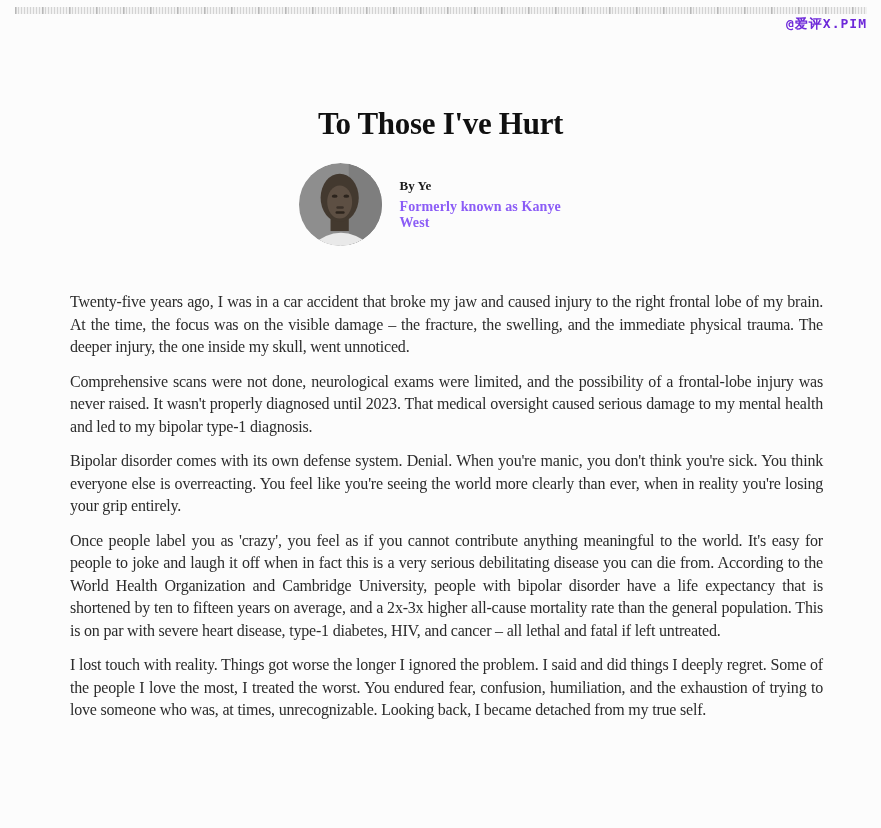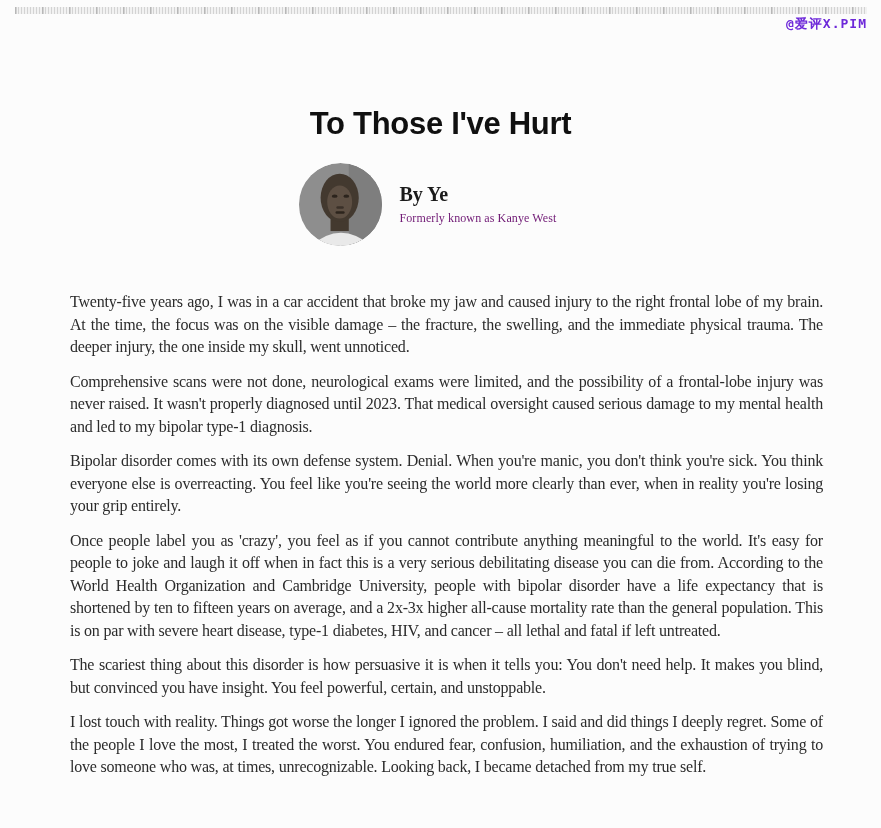--- a/index.html
+++ b/index.html
@@ -35,21 +35,21 @@
     margin: 7px 14px 0 15px;
     background-image:
       repeating-linear-gradient(90deg, rgba(0,0,0,.16) 0 2px, rgba(0,0,0,0) 2px 27px),
       repeating-linear-gradient(90deg, #cdcdcd 0 1px, #f1f1f1 1px 3px);
     opacity: .85;
   }
 
   .title {
     margin: 92px 0 0;
     text-align: center;
-    font-family: Liberation Sans, sans-serif;
+    font-family: Liberation Serif, serif;
     font-weight: 700;
     font-size: 31px;
     letter-spacing: -0.3px;
     color: #101010;
   }
 
   .byline {
     margin-top: 21px;
     display: flex;
     justify-content: center;
@@ -61,28 +61,28 @@
     width: 85px; height: 83px;
     border-radius: 50%;
     overflow: hidden;
     display: block;
     flex: 0 0 auto;
   }
   .photo svg { display: block; width: 100%; height: 100%; }
   .byline-text { width: 190px; }
   .byline-author {
     font-weight: 700;
-    font-size: 20px;
+    font-size: 13px;
     color: #1b1b1b;
     margin-bottom: 5px;
   }
   .byline-subtitle {
-    font-weight: 400;
-    font-size: 12px;
-    color: #701a75;
+    font-weight: 700;
+    font-size: 14px;
+    color: #8b5cf6;
     letter-spacing: 0.1px;
   }
 
   .article-body {
     margin: 45px 58px 0 70px;
     text-align: justify;
     font-size: 16px;
     line-height: 22.5px;
     letter-spacing: -0.2px;
     color: #2b2b2b;
@@ -127,17 +127,16 @@
       <div class="byline-author">By Ye</div>
       <div class="byline-subtitle">Formerly known as Kanye West</div>
     </div>
   </div>
 
   <div class="article-body">
     <p>Twenty-five years ago, I was in a car accident that broke my jaw and caused injury to the right frontal lobe of my brain. At the time, the focus was on the visible damage – the fracture, the swelling, and the immediate physical trauma. The deeper injury, the one inside my skull, went unnoticed.</p>
     <p>Comprehensive scans were not done, neurological exams were limited, and the possibility of a frontal-lobe injury was never raised. It wasn't properly diagnosed until 2023. That medical oversight caused serious damage to my mental health and led to my bipolar type-1 diagnosis.</p>
     <p>Bipolar disorder comes with its own defense system. Denial. When you're manic, you don't think you're sick. You think everyone else is overreacting. You feel like you're seeing the world more clearly than ever, when in reality you're losing your grip entirely.</p>
     <p>Once people label you as 'crazy', you feel as if you cannot contribute anything meaningful to the world. It's easy for people to joke and laugh it off when in fact this is a very serious debilitating disease you can die from. According to the World Health Organization and Cambridge University, people with bipolar disorder have a life expectancy that is shortened by ten to fifteen years on average, and a 2x-3x higher all-cause mortality rate than the general population.  This is on par with severe heart disease, type-1 diabetes, HIV, and cancer – all lethal and fatal if left untreated.</p>
-    <p>The scariest thing about this disorder is how persuasive it is when it tells you: You don't need help. It makes you blind, but convinced you have insight. You feel powerful, certain, and unstoppable.</p>
     <p>I lost touch with reality. Things got worse the longer I ignored the problem. I said and did things I deeply regret. Some of the people I love the most, I treated the worst. You endured fear, confusion, humiliation, and the exhaustion of trying to love someone who was, at times, unrecognizable. Looking back, I became detached from my true self.</p>
   </div>
 
 </div>
 
 </body></html>

